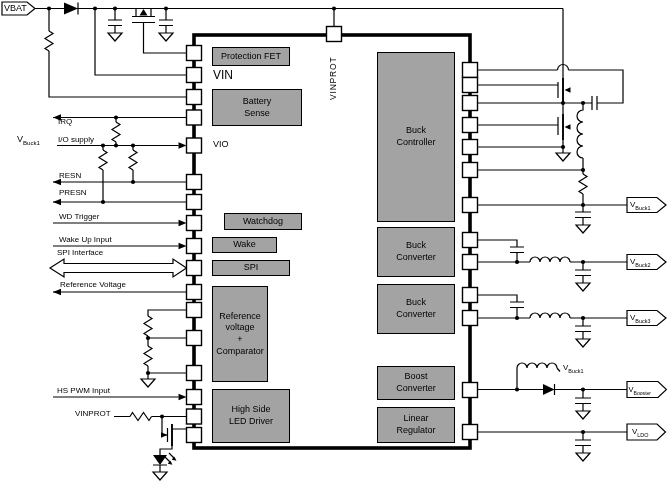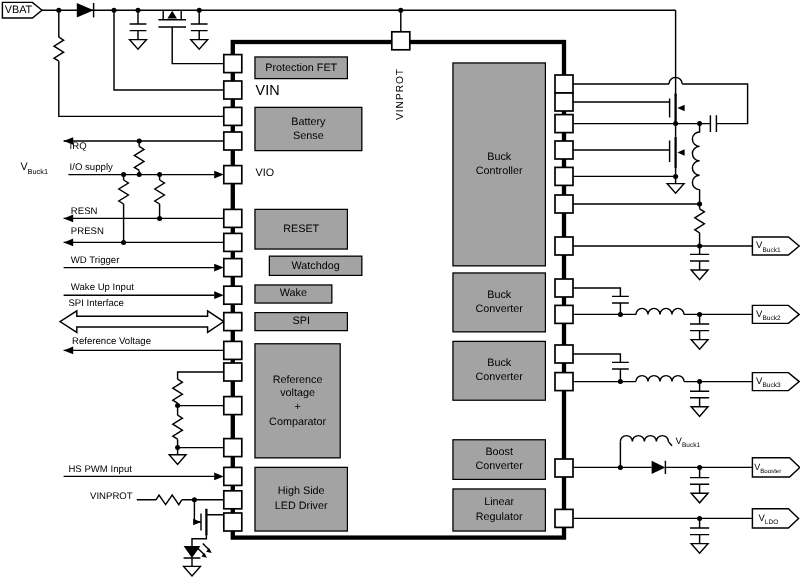--- a/index.html
+++ b/index.html
@@ -266,25 +266,24 @@
     <rect class="pin" x="462.5" y="287.5" width="15" height="15"></rect>
     <rect class="pin" x="462.5" y="310.5" width="15" height="15"></rect>
     <rect class="pin" x="462.5" y="382.5" width="15" height="15"></rect>
     <rect class="pin" x="462.5" y="424.5" width="15" height="15"></rect>
   </g>
 </svg>
 
 <div class="blk" style="left:212px;top:47px;width:78px;height:19px;">Protection FET</div>
 <div class="blk" style="left:212px;top:89px;width:90px;height:37px;">Battery
 Sense</div>
-<div class="blk" style="left:212px;top:174px;width:78px;height:34px;">RESET</div>
 <div class="blk" style="left:224px;top:213px;width:78px;height:17px;">Watchdog</div>
 <div class="blk" style="left:212px;top:237px;width:65px;height:16px;">Wake</div>
 <div class="blk" style="left:212px;top:260px;width:78px;height:16px;">SPI</div>
-<div class="blk" style="left:212px;top:286px;width:72px;height:96px;">Reference
+<div class="blk" style="left:212px;top:286px;width:56px;height:96px;">Reference
 voltage
 +
 Comparator</div>
 <div class="blk" style="left:212px;top:389px;width:78px;height:54px;">High Side
 LED Driver</div>
 <div class="blk" style="left:377px;top:52px;width:78px;height:170px;">Buck
 Controller</div>
 <div class="blk" style="left:377px;top:227px;width:78px;height:50px;">Buck
 Converter</div>
 <div class="blk" style="left:377px;top:284px;width:78px;height:50px;">Buck

